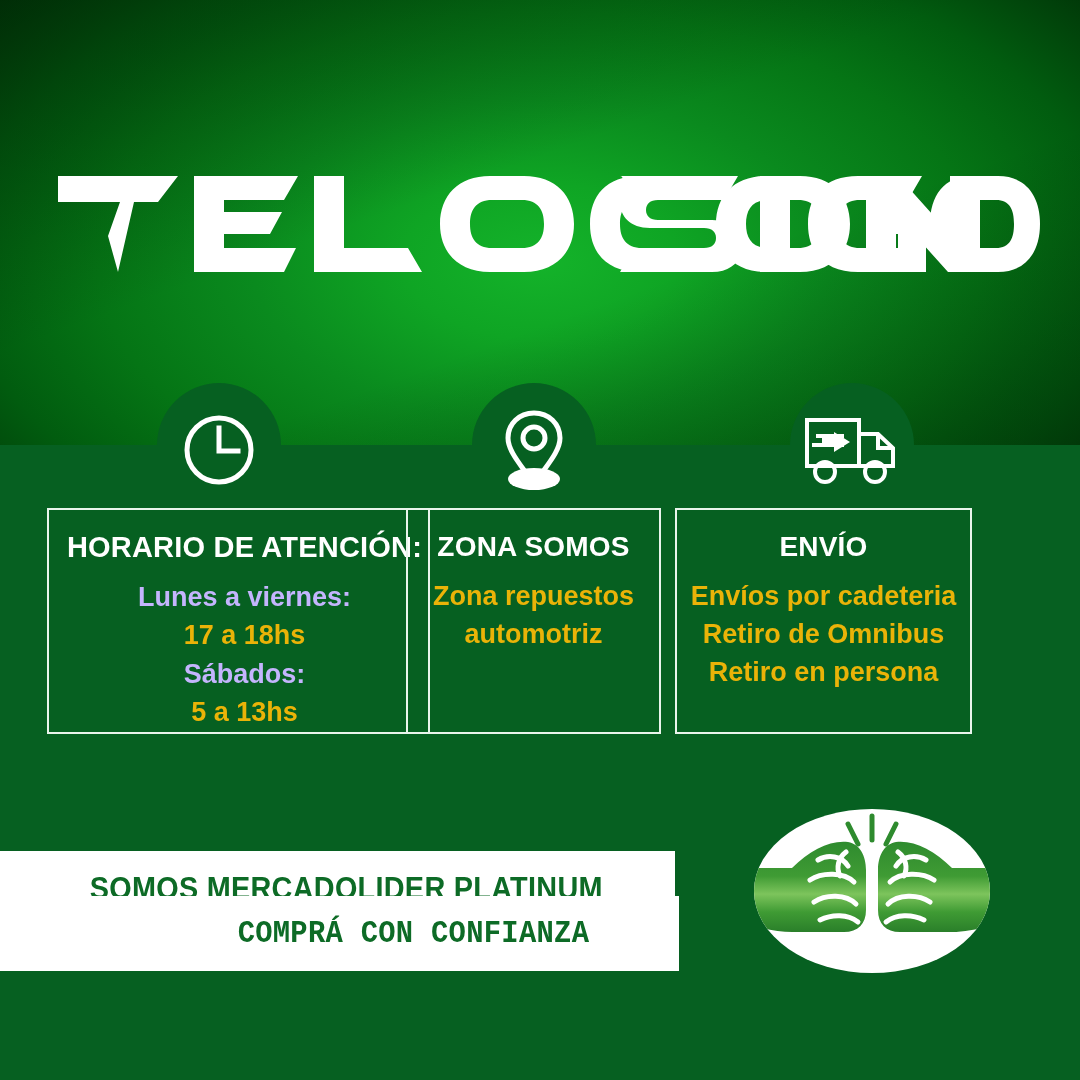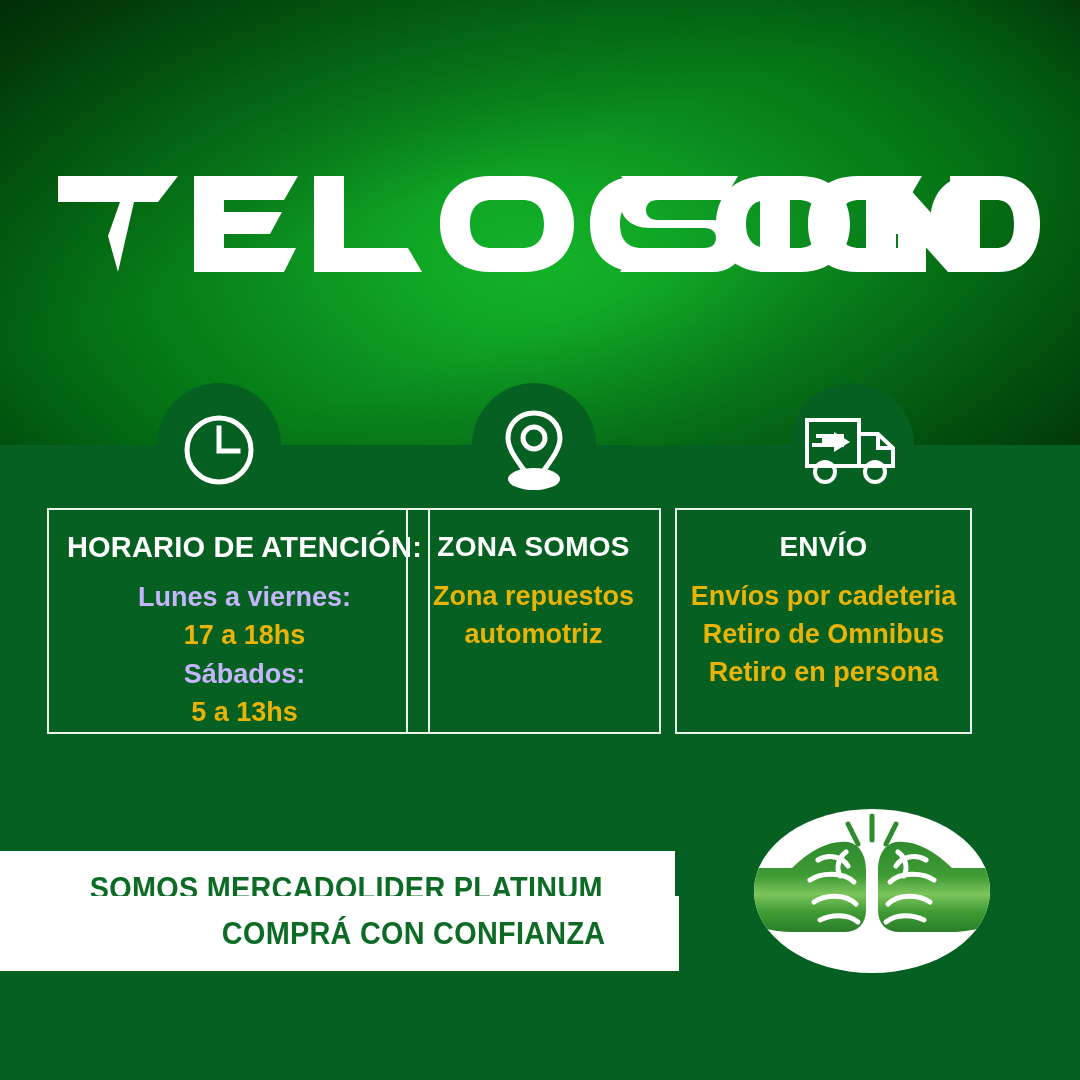--- a/index.html
+++ b/index.html
@@ -122,21 +122,21 @@
   .banner {
     position:absolute;
     left:0;
     background:#ffffff;
     display:flex;
     align-items:center;
     justify-content:center;
     z-index:6;
   }
   .banner.bn1 { top:803px; width:675px; height:75px;margin-top:48px; }
-  .banner.bn2 { top:896px; width:679px; height:75px; }
+  .banner.bn2 { top:896px; width:679px; height:75px;font-family:Liberation Mono, monospace; }
   .banner-text {
     color:#0d6b26;
     font-weight:bold;
     font-size:31px;
     letter-spacing:.3px;
     transform:scaleX(.93);
     transform-origin:center;
     white-space:nowrap;
   }
   .banner.bn1 .banner-text { padding-left:18px; }

